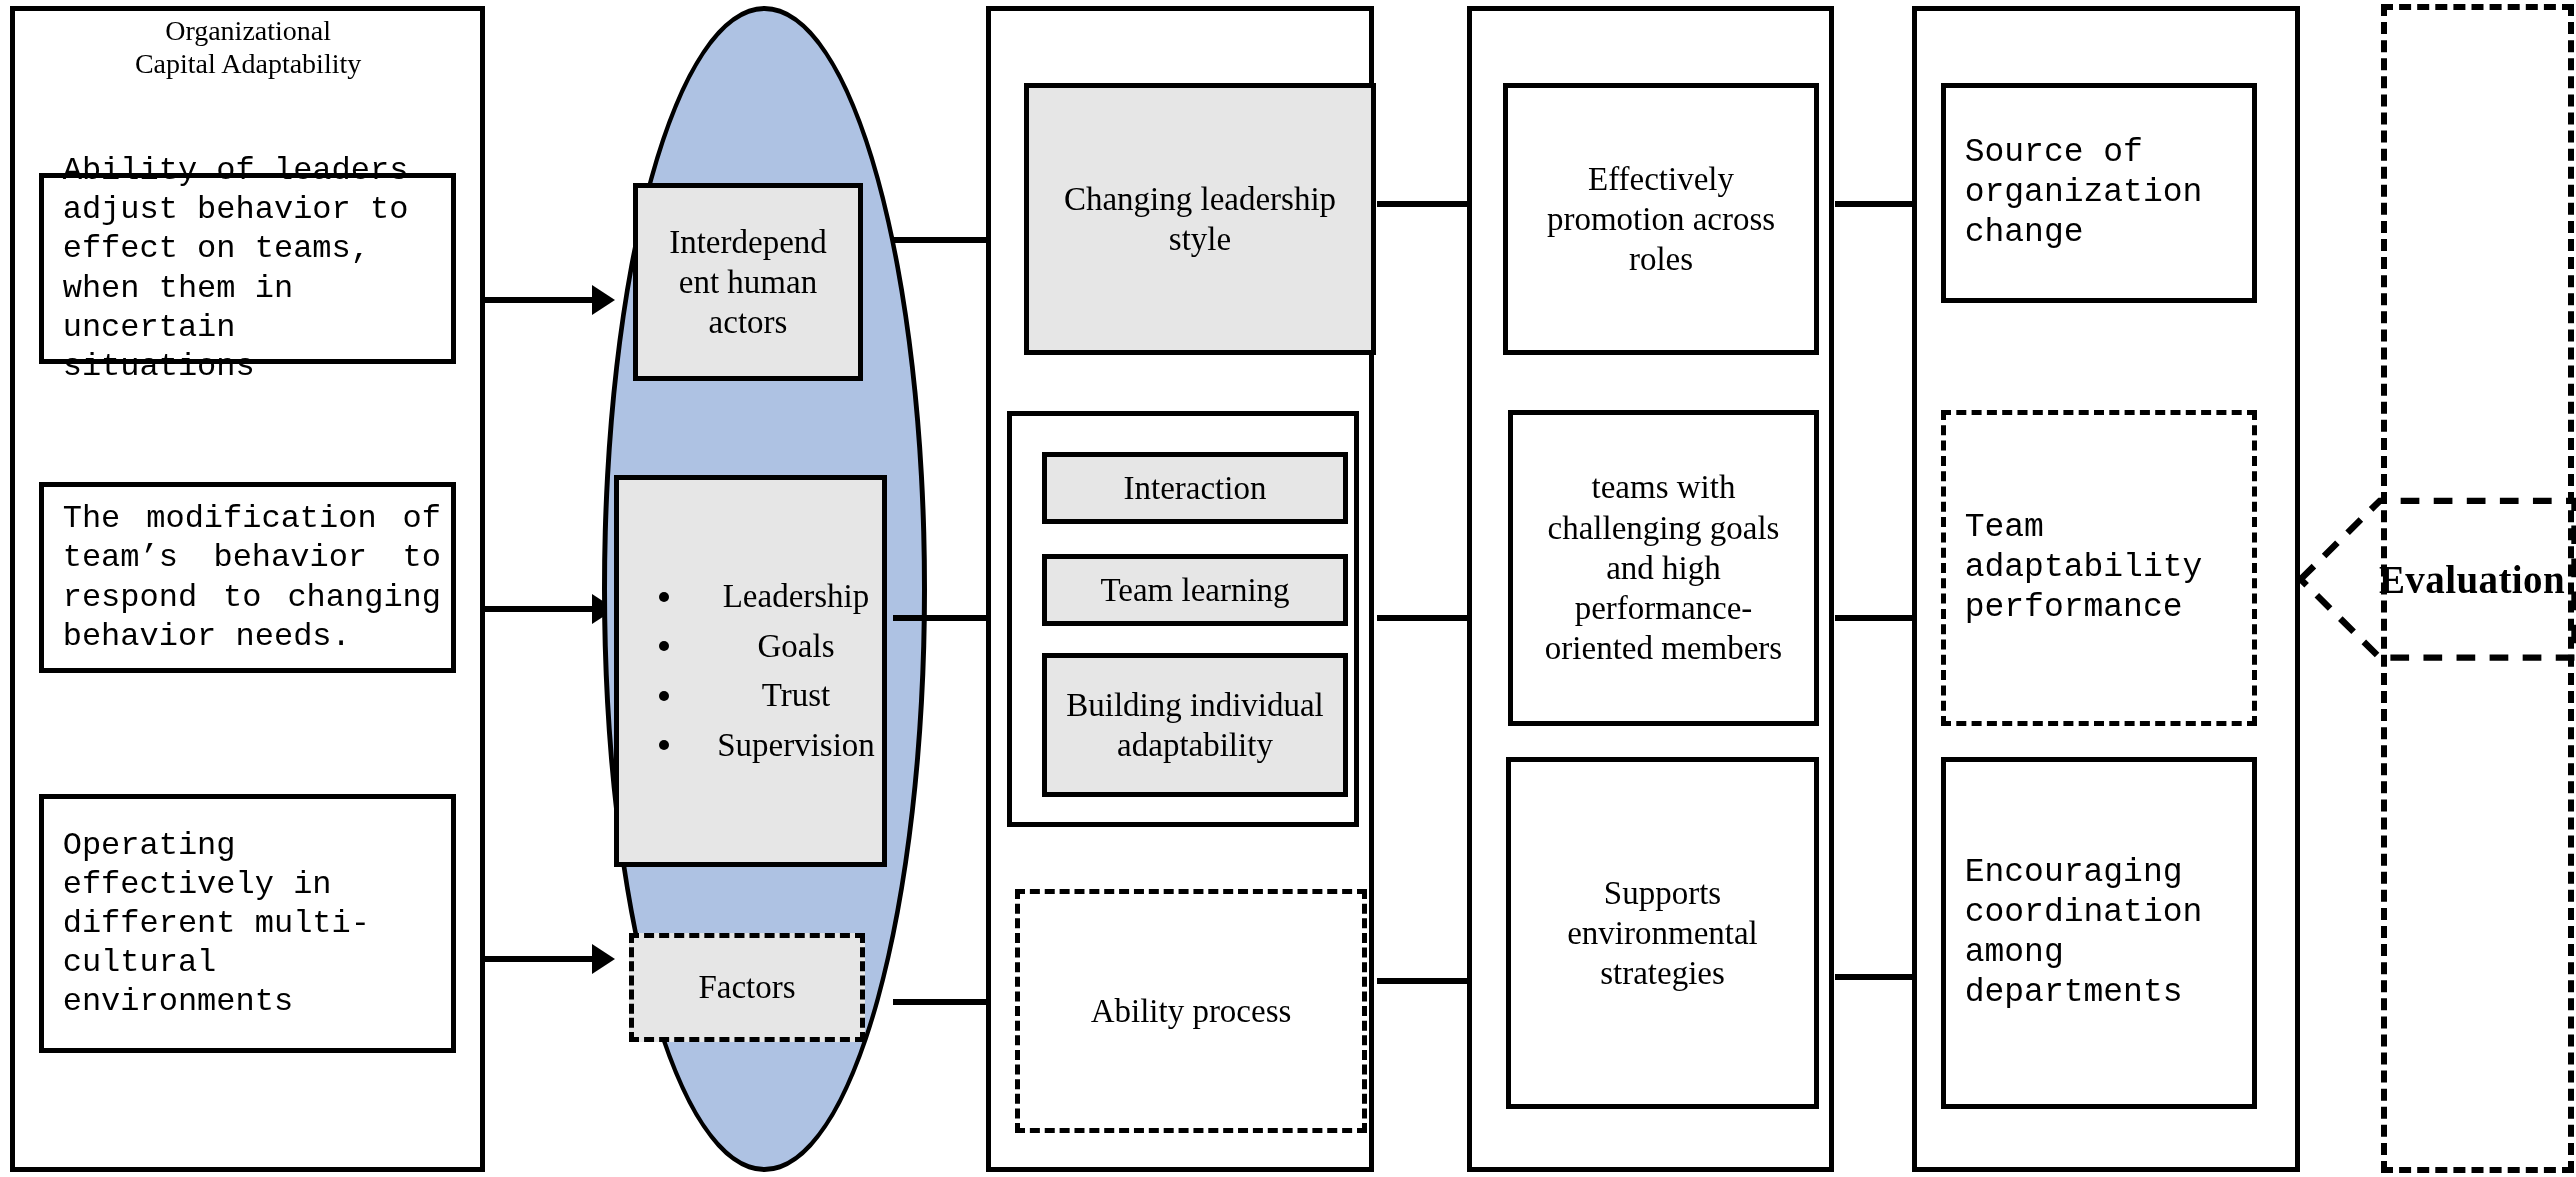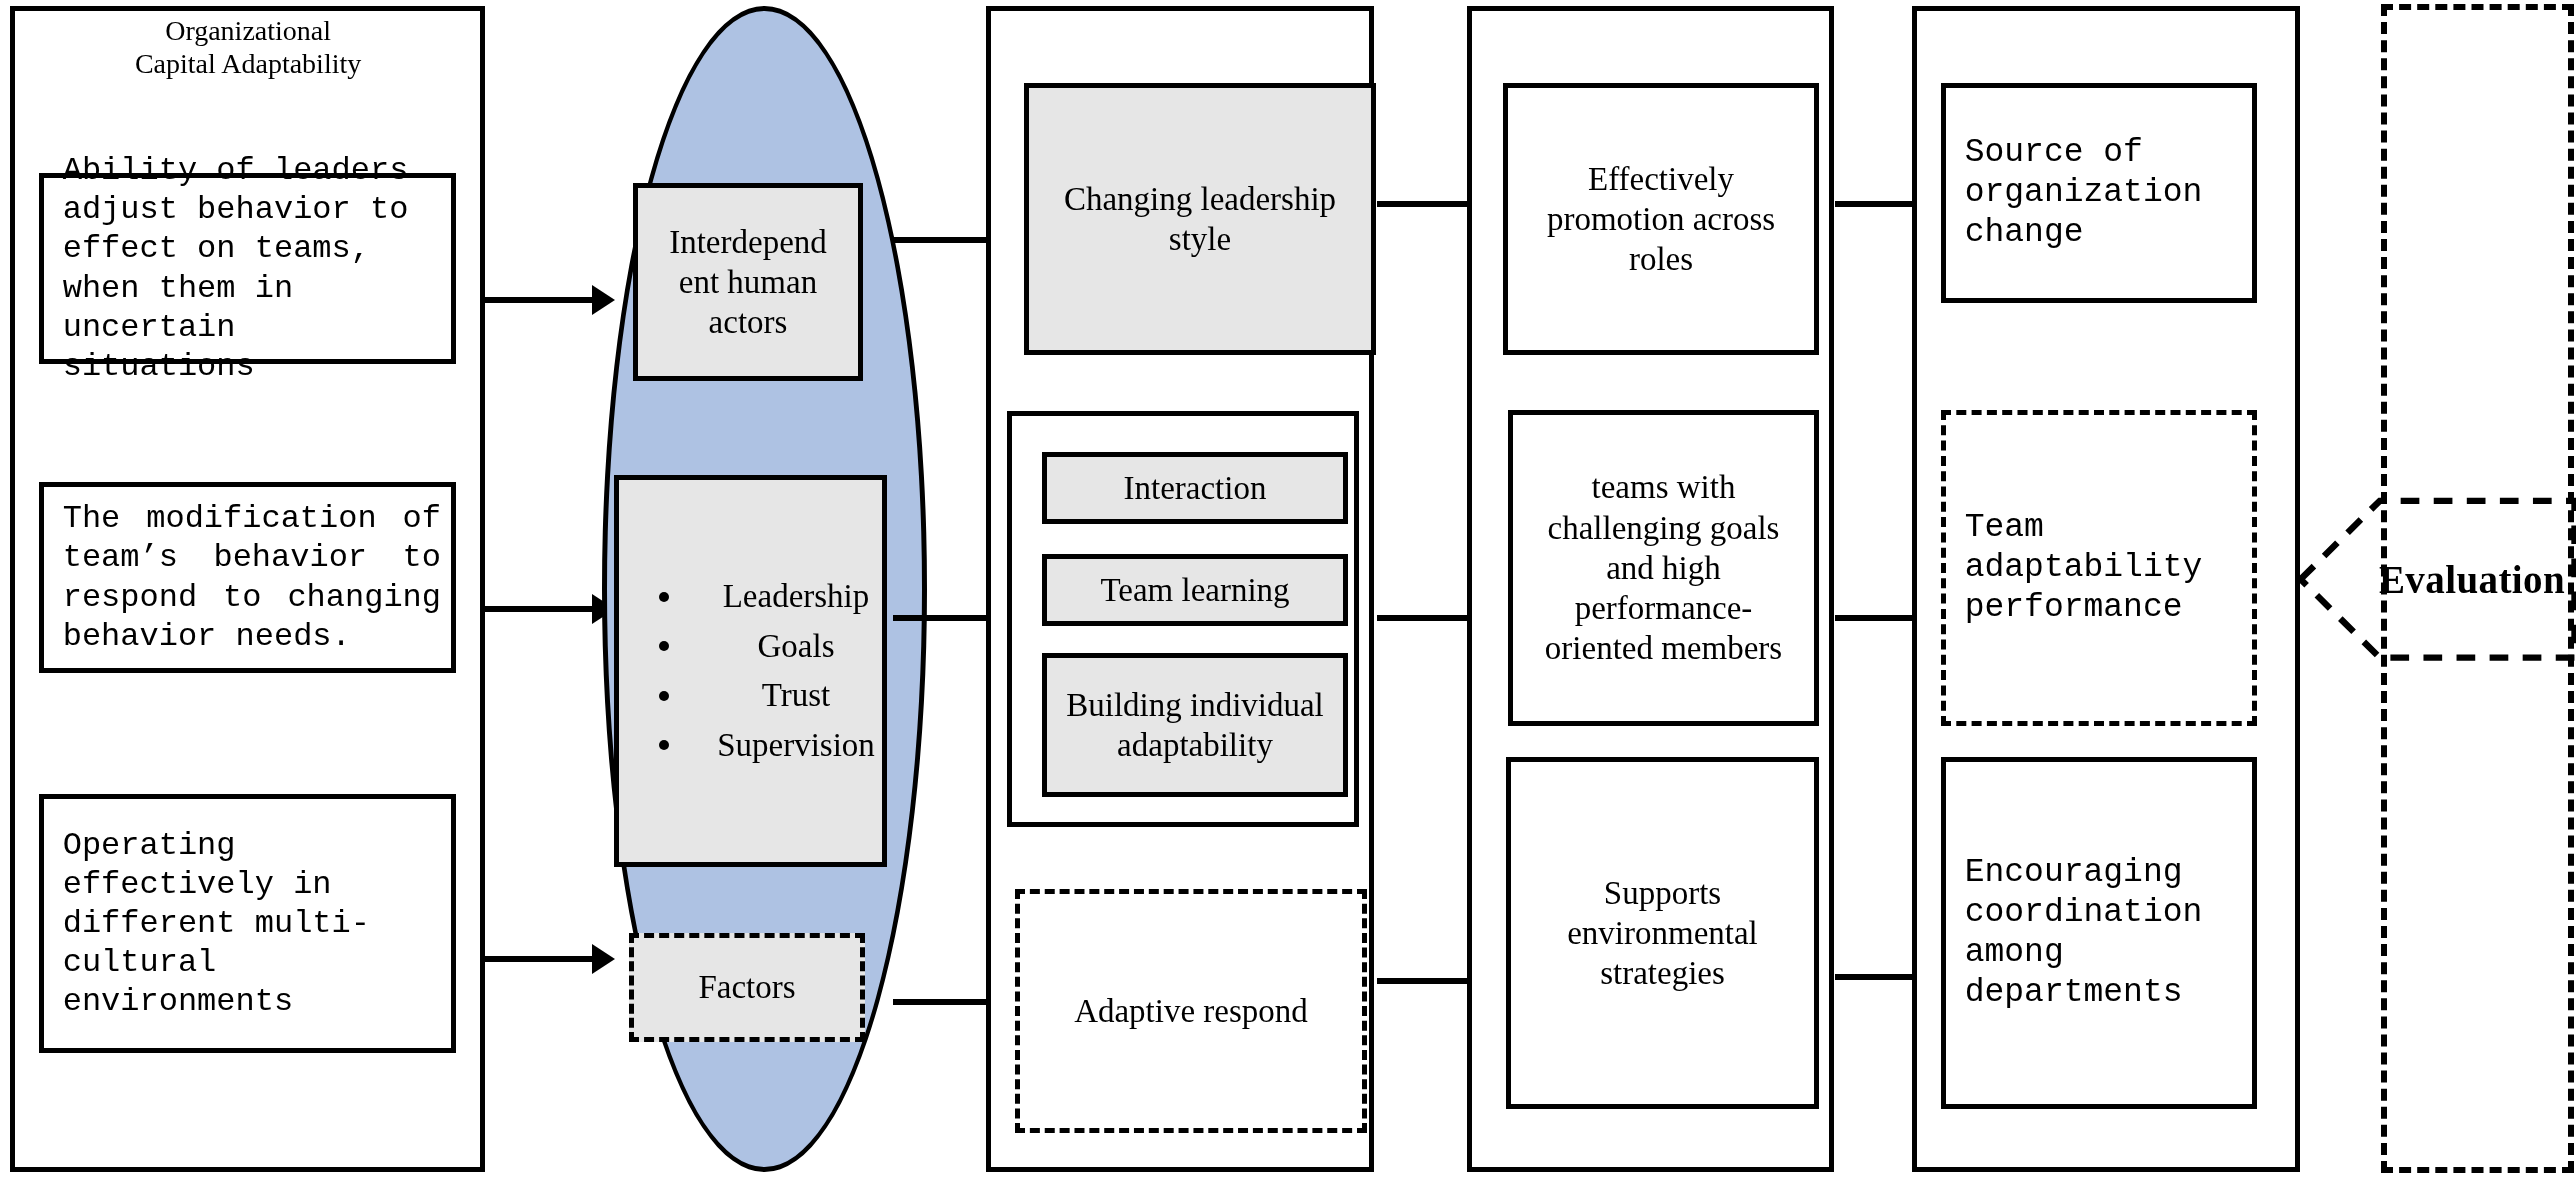--- a/index.html
+++ b/index.html
@@ -175,21 +175,21 @@
     <div class="inner">Interaction</div>
   </div>
   <div class="abs box gray t46" style="left:1033px;top:554px;width:306px;height:72px;">
     <div class="inner">Team learning</div>
   </div>
   <div class="abs box gray t46" style="left:1033px;top:653px;width:306px;height:144px;">
     <div class="inner">Building individual adaptability</div>
   </div>
 
   <div class="abs box dashed t46" style="left:1015px;top:889px;width:352px;height:244px;">
-    <div class="inner">Adaptive respond</div>
+    <div class="inner">Ability process</div>
   </div>
 
   <div class="abs arrow" style="left:1377px;top:201px;width:101px;"></div>
   <div class="abs arrow" style="left:1377px;top:615px;width:101px;"></div>
   <div class="abs arrow" style="left:1377px;top:978px;width:101px;"></div>
 
   <div class="abs outer-col" style="left:1467px;top:5.8px;width:367px;height:1166px;"></div>
 
   <div class="abs box t46" style="left:1503px;top:83px;width:316px;height:272px;">
     <div class="inner">Effectively promotion across roles</div>

